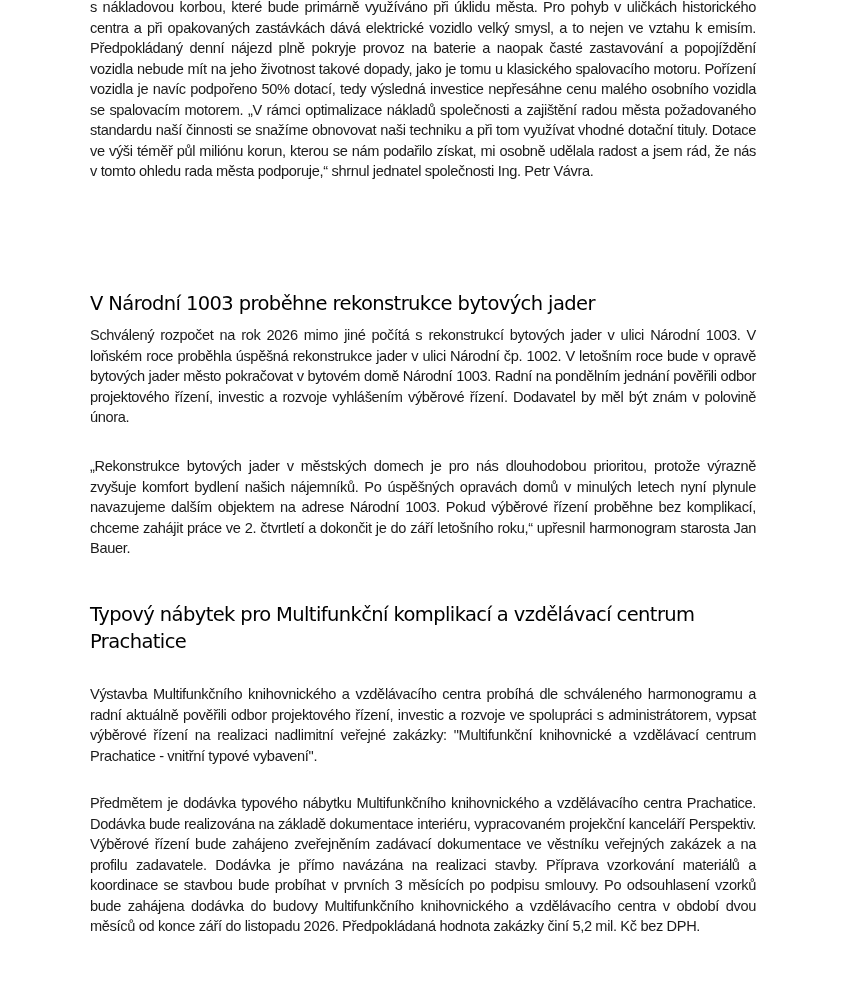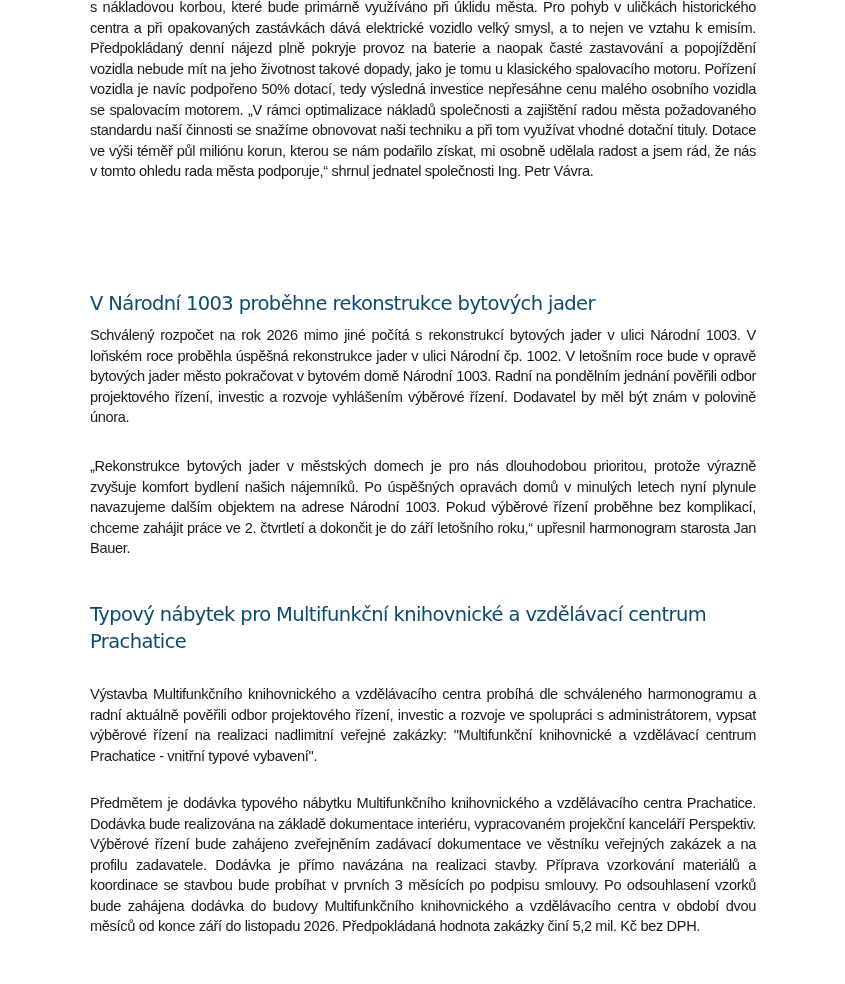--- a/index.html
+++ b/index.html
@@ -5,32 +5,32 @@
   html, body { margin: 0; padding: 0; background: #ffffff; }
   body { width: 845px; height: 984px; overflow: hidden; position: relative; }
   .page { position: absolute; left: 90px; top: 0; width: 666px; }
   .p {
     font-family: "Liberation Sans Narrow", "Liberation Sans", sans-serif;
     font-size: 14.6px; line-height: 20.5px; color: #1a1a1a;
     text-align: justify; margin: 0; letter-spacing: -0.35px;
   }
   .h {
     font-family: "DejaVu Sans", "Liberation Sans", sans-serif;
-    color: #0c4a6e; font-weight: normal; margin: 0;
+    color: #000000; font-weight: normal; margin: 0;
     font-size: 19.5px; line-height: 27px; letter-spacing: -0.6px;
   }
 </style>
 </head>
 <body>
 
 <div class="page">
 
   <p class="p" style="position:absolute;top:-3px;left:0;width:666px;">s nákladovou korbou, které bude primárně využíváno při úklidu města. Pro pohyb v uličkách historického centra a při opakovaných zastávkách dává elektrické vozidlo velký smysl, a to nejen ve vztahu k emisím. Předpokládaný denní nájezd plně pokryje provoz na baterie a naopak časté zastavování a popojíždění vozidla nebude mít na jeho životnost takové dopady, jako je tomu u klasického spalovacího motoru.  Pořízení vozidla je navíc podpořeno 50% dotací, tedy výsledná investice nepřesáhne cenu malého osobního vozidla se spalovacím motorem. „V rámci optimalizace nákladů společnosti a zajištění radou města požadovaného standardu naší činnosti se snažíme obnovovat naši techniku a při tom využívat vhodné dotační tituly. Dotace ve výši téměř půl miliónu korun, kterou se nám podařilo získat, mi osobně udělala radost a jsem rád, že nás v tomto ohledu rada města podporuje,“ shrnul jednatel společnosti Ing. Petr Vávra.</p>
 
   <h2 class="h" style="position:absolute;top:290px;left:0;width:666px;">V Národní 1003 proběhne rekonstrukce bytových jader</h2>
   <p class="p" style="position:absolute;top:325px;left:0;width:666px;">Schválený rozpočet na rok 2026 mimo jiné počítá s rekonstrukcí bytových jader v ulici Národní 1003. V loňském roce proběhla úspěšná rekonstrukce jader v ulici Národní čp. 1002. V letošním roce bude v opravě bytových jader město pokračovat v bytovém domě Národní 1003. Radní na pondělním jednání pověřili odbor projektového řízení, investic a rozvoje vyhlášením výběrové řízení.  Dodavatel by měl být znám v polovině února.</p>
   <p class="p" style="position:absolute;top:456px;left:0;width:666px;">„Rekonstrukce bytových jader v městských domech je pro nás dlouhodobou prioritou, protože výrazně zvyšuje komfort bydlení našich nájemníků. Po úspěšných opravách domů v minulých letech nyní plynule navazujeme dalším objektem na adrese Národní 1003. Pokud výběrové řízení proběhne bez komplikací, chceme zahájit práce ve 2. čtvrtletí a dokončit je do září letošního roku,“ upřesnil harmonogram starosta Jan Bauer.</p>
 
-  <h2 class="h" style="position:absolute;top:601px;left:0;width:666px;">Typový nábytek pro Multifunkční knihovnické a vzdělávací centrum Prachatice</h2>
+  <h2 class="h" style="position:absolute;top:601px;left:0;width:666px;">Typový nábytek pro Multifunkční komplikací a vzdělávací centrum Prachatice</h2>
   <p class="p" style="position:absolute;top:684px;left:0;width:666px;">Výstavba Multifunkčního knihovnického a vzdělávacího centra probíhá dle schváleného harmonogramu a radní aktuálně pověřili odbor projektového řízení, investic a rozvoje ve spolupráci s administrátorem, vypsat výběrové řízení na realizaci nadlimitní veřejné zakázky: "Multifunkční knihovnické a vzdělávací centrum Prachatice - vnitřní typové vybavení".</p>
   <p class="p" style="position:absolute;top:793px;left:0;width:666px;">Předmětem je dodávka typového nábytku Multifunkčního knihovnického a vzdělávacího centra Prachatice. Dodávka bude realizována na základě dokumentace interiéru, vypracovaném projekční kanceláří Perspektiv. Výběrové řízení bude zahájeno zveřejněním zadávací dokumentace ve věstníku veřejných zakázek a na profilu zadavatele. Dodávka je přímo navázána na realizaci stavby. Příprava vzorkování materiálů a koordinace se stavbou bude probíhat v prvních 3 měsících po podpisu smlouvy. Po odsouhlasení vzorků bude zahájena dodávka do budovy Multifunkčního knihovnického a vzdělávacího centra v období dvou měsíců od konce září do listopadu 2026. Předpokládaná hodnota zakázky činí 5,2 mil. Kč bez DPH.</p>
 
 </div>
 
 </body></html>

